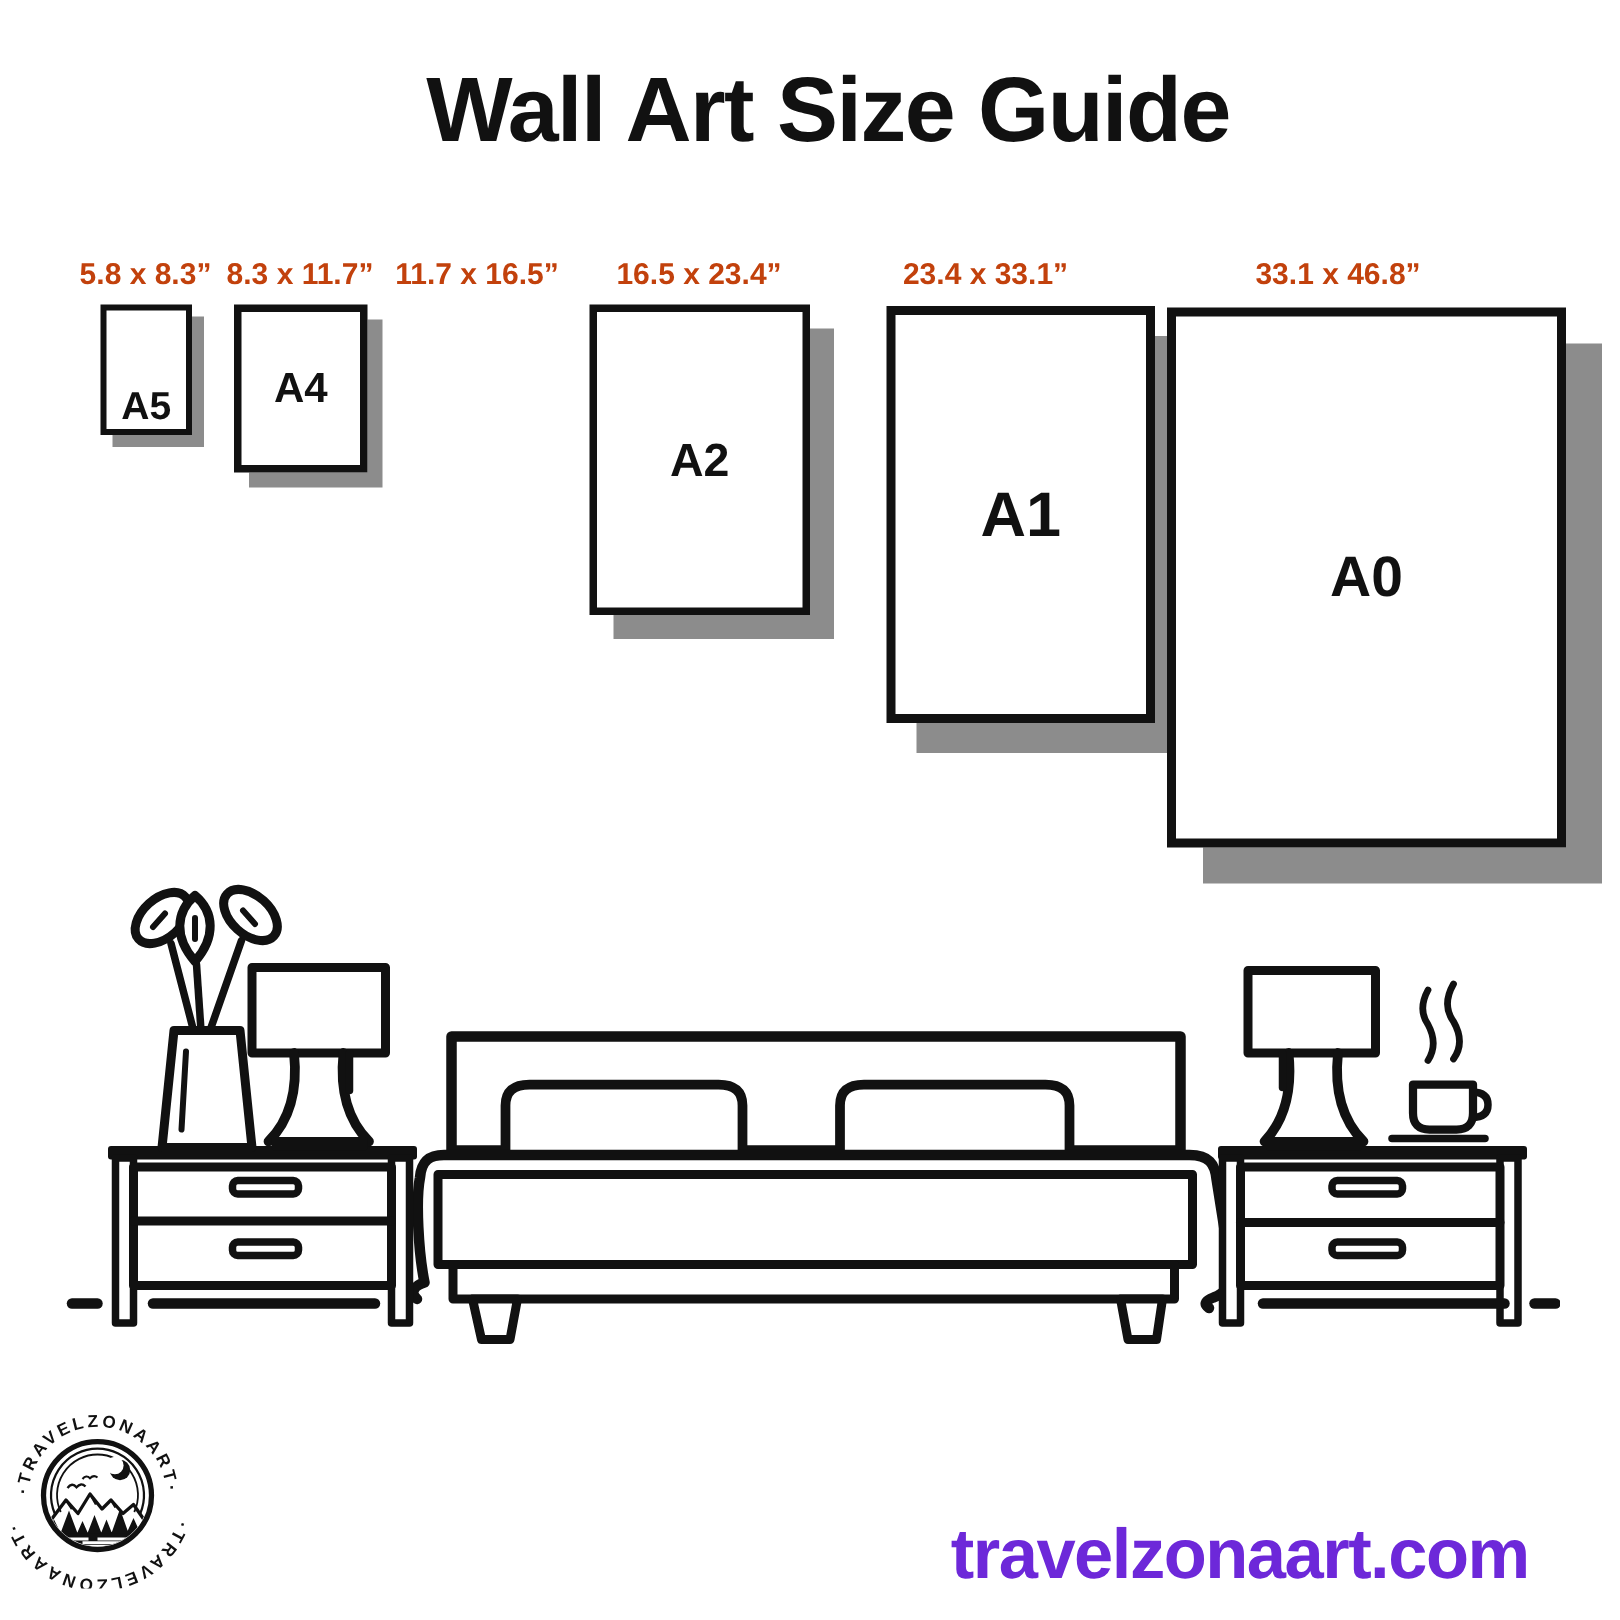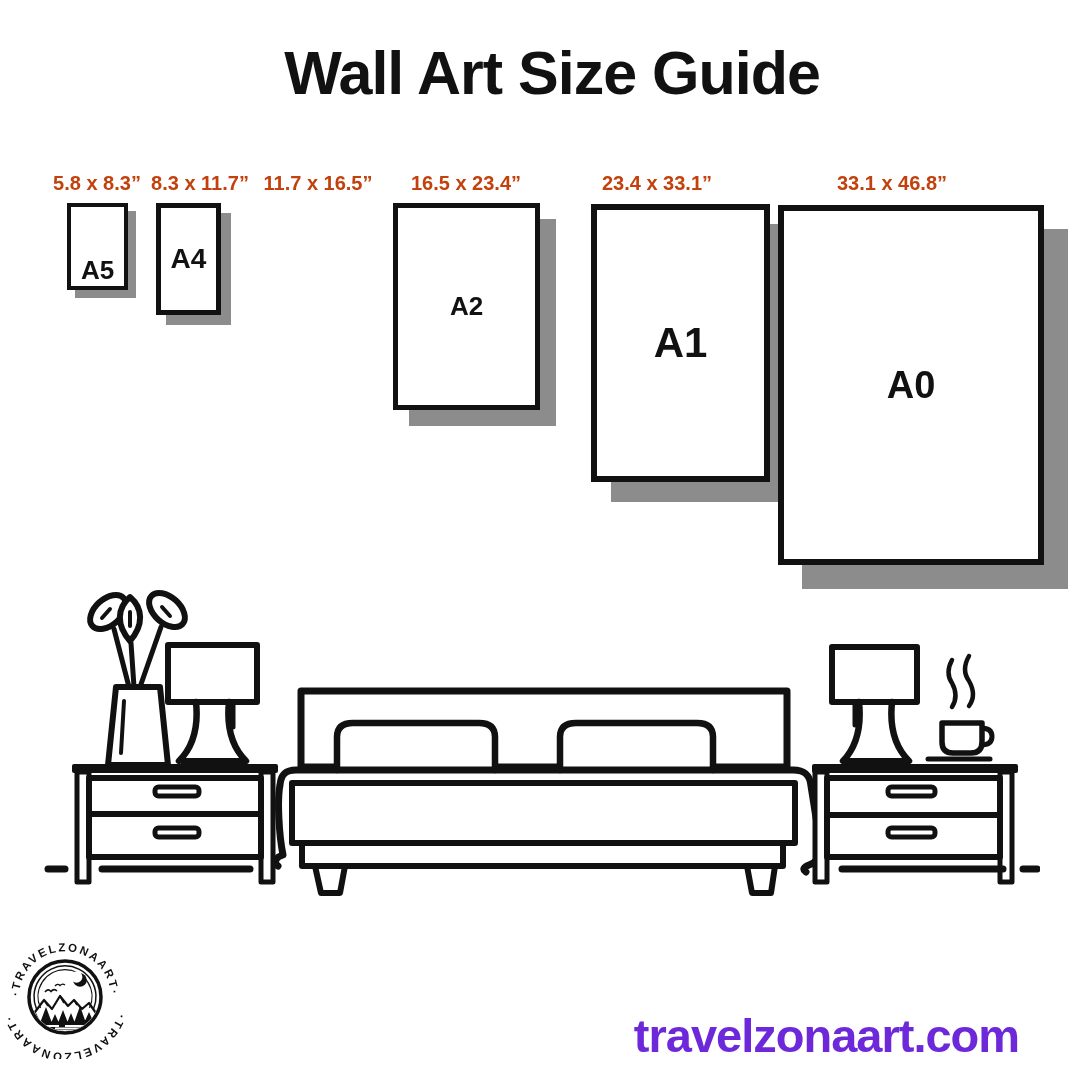--- a/index.html
+++ b/index.html
@@ -16,23 +16,23 @@
   .size-label{
     position:absolute;top:172px;transform:translateX(-50%);
     font-size:20px;font-weight:bold;white-space:nowrap;color:#c2410c;
   }
   .size-box{
     position:absolute;background:#fff;border-style:solid;border-color:#111;
     box-sizing:border-box;display:flex;align-items:center;justify-content:center;
     font-weight:bold;color:#111;
   }
   .size-a5{left:67px;top:203px;width:61px;height:87px;border-width:4px;box-shadow:8px 8px 0 0 #8c8c8c;font-size:26px;align-items:flex-end;}
-  .size-a4{left:156px;top:203px;width:65px;height:112px;border-width:5px;box-shadow:10px 10px 0 0 #8c8c8c;font-size:28px;}
+  .size-a4{left:156px;top:203px;width:89px;height:112px;border-width:5px;box-shadow:10px 10px 0 0 #8c8c8c;font-size:28px;}
   .size-a3{left:263px;top:202px;width:110px;height:161px;border-width:5px;box-shadow:13px 13px 0 0 #8c8c8c;font-size:31px;}
-  .size-a2{left:393px;top:203px;width:147px;height:207px;border-width:5px;box-shadow:16px 16px 0 0 #8c8c8c;font-size:26px;}
+  .size-a2{left:393px;top:203px;width:147px;height:207px;border-width:5px;box-shadow:16px 16px 0 0 #8c8c8c;font-size:31px;}
   .size-a1{left:568px;top:204px;width:179px;height:278px;border-width:6px;box-shadow:20px 20px 0 0 #8c8c8c;font-size:42px;margin-left:23px;}
   .size-a0{left:778px;top:205px;width:266px;height:360px;border-width:6px;box-shadow:24px 24px 0 0 #8c8c8c;font-size:38px;}
   .scene{position:absolute;left:40px;top:585px;width:1000px;height:330px;}
   .logo{position:absolute;left:3px;top:935px;width:124px;height:124px;}
   .website{
     position:absolute;left:603px;top:1008px;width:447px;text-align:center;
     font-size:47px;font-weight:bold;letter-spacing:-1px;color:#6d28d9;white-space:nowrap;
   }
 </style>
 </head>

